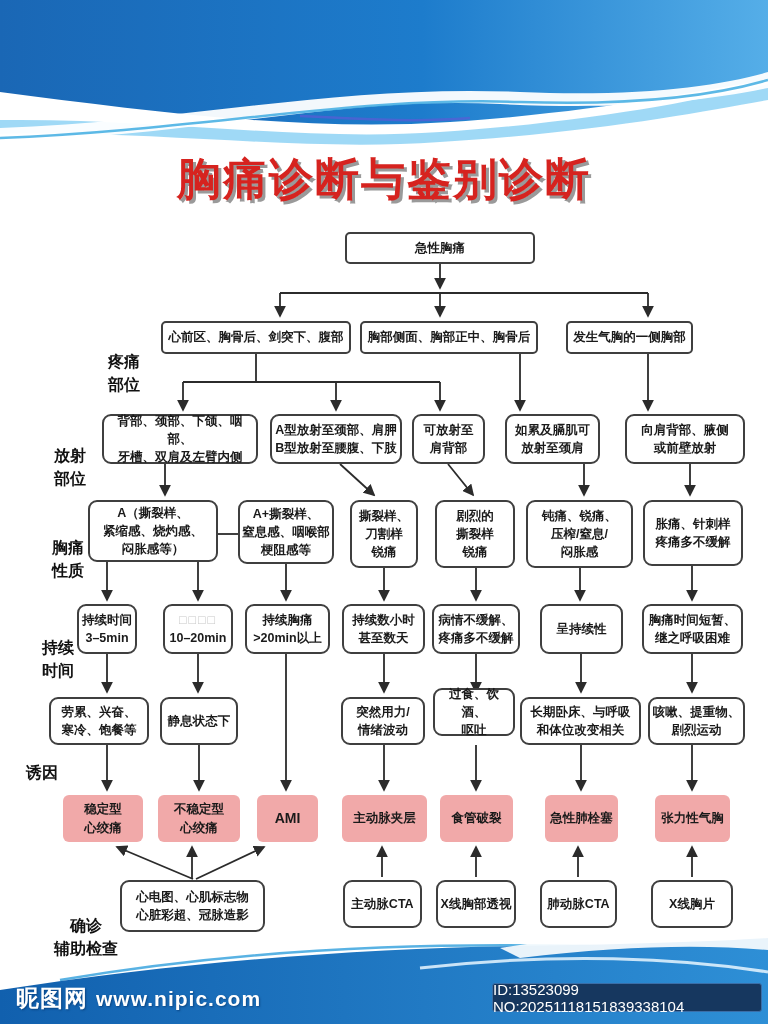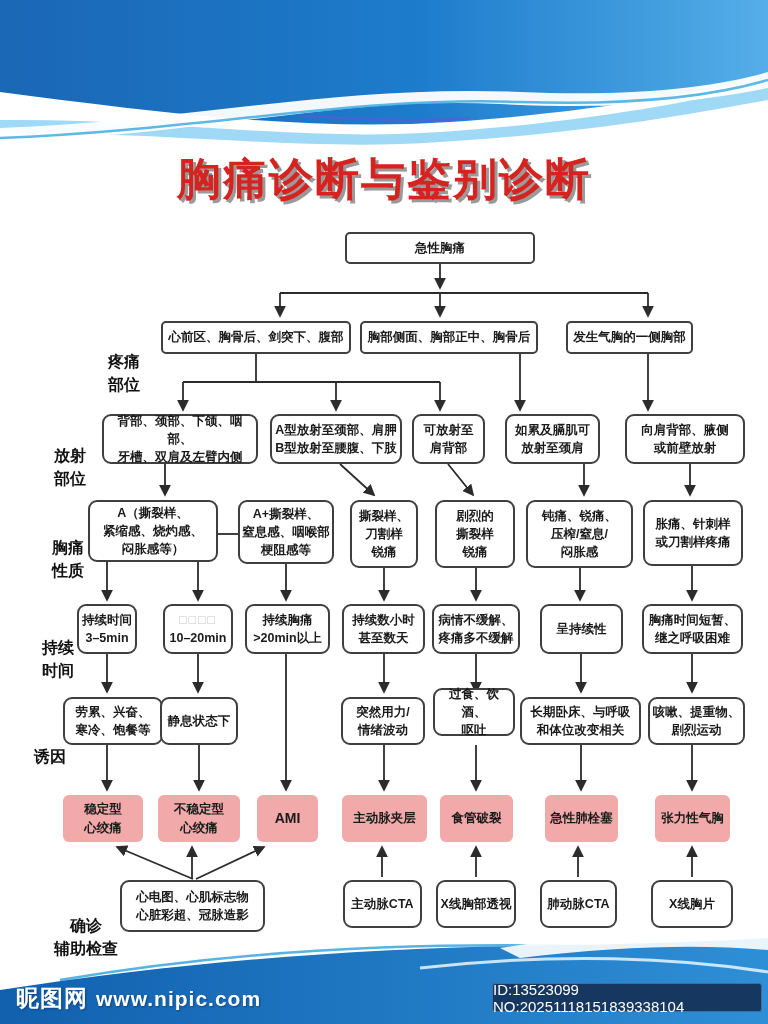--- a/index.html
+++ b/index.html
@@ -126,21 +126,21 @@
   </svg>
 
   <div class="rlabel" style="left:100px;top:322px;width:48px;">疼痛
 部位</div>
   <div class="rlabel" style="left:46px;top:416px;width:48px;">放射
 部位</div>
   <div class="rlabel" style="left:44px;top:508px;width:48px;">胸痛
 性质</div>
   <div class="rlabel" style="left:34px;top:608px;width:48px;">持续
 时间</div>
-  <div class="rlabel" style="left:18px;top:717px;width:48px;text-align:right;">诱因</div>
+  <div class="rlabel" style="left:18px;top:733px;width:48px;">诱因</div>
   <div class="rlabel" style="left:50px;top:886px;width:72px;">确诊
 辅助检查</div>
 
   <div class="box sq" style="left:345px;top:232px;width:190px;height:32px;">急性胸痛</div>
 
   <div class="box sq" style="left:161px;top:321px;width:190px;height:33px;">心前区、胸骨后、剑突下、腹部</div>
   <div class="box sq" style="left:360px;top:321px;width:178px;height:33px;">胸部侧面、胸部正中、胸骨后</div>
   <div class="box" style="left:102px;top:414px;width:156px;height:50px;">背部、颈部、下颌、咽部、
 牙槽、双肩及左臂内侧</div>
 
@@ -163,36 +163,36 @@
   <div class="box" style="left:350px;top:500px;width:68px;height:68px;">撕裂样、
 刀割样
 锐痛</div>
   <div class="box" style="left:435px;top:500px;width:80px;height:68px;">剧烈的
 撕裂样
 锐痛</div>
   <div class="box" style="left:526px;top:500px;width:107px;height:68px;">钝痛、锐痛、
 压榨/窒息/
 闷胀感</div>
   <div class="box" style="left:643px;top:500px;width:100px;height:66px;">胀痛、针刺样
-或刀割样疼痛</div>
+疼痛多不缓解</div>
 
   <div class="box" style="left:77px;top:604px;width:60px;height:50px;">持续时间
 3–5min</div>
   <div class="box" style="left:163px;top:604px;width:70px;height:50px;flex-direction:column;"><span class="squares">□□□□</span><span>10–20min</span></div>
   <div class="box" style="left:245px;top:604px;width:85px;height:50px;">持续胸痛
 &gt;20min以上</div>
   <div class="box" style="left:432px;top:604px;width:88px;height:50px;">病情不缓解、
 疼痛多不缓解</div>
   <div class="box" style="left:342px;top:604px;width:83px;height:50px;">持续数小时
 甚至数天</div>
   <div class="box" style="left:540px;top:604px;width:83px;height:50px;">呈持续性</div>
   <div class="box" style="left:642px;top:604px;width:101px;height:50px;">胸痛时间短暂、
 继之呼吸困难</div>
 
-  <div class="box" style="left:63px;top:697px;width:100px;height:48px;">劳累、兴奋、
+  <div class="box" style="left:49px;top:697px;width:100px;height:48px;">劳累、兴奋、
 寒冷、饱餐等</div>
   <div class="box" style="left:160px;top:697px;width:78px;height:48px;">静息状态下</div>
   <div class="box" style="left:341px;top:697px;width:84px;height:48px;">突然用力/
 情绪波动</div>
   <div class="box" style="left:433px;top:688px;width:82px;height:48px;">过食、饮酒、
 呕吐</div>
   <div class="box" style="left:520px;top:697px;width:121px;height:48px;">长期卧床、与呼吸
 和体位改变相关</div>
   <div class="box" style="left:648px;top:697px;width:97px;height:48px;">咳嗽、提重物、
 剧烈运动</div>

